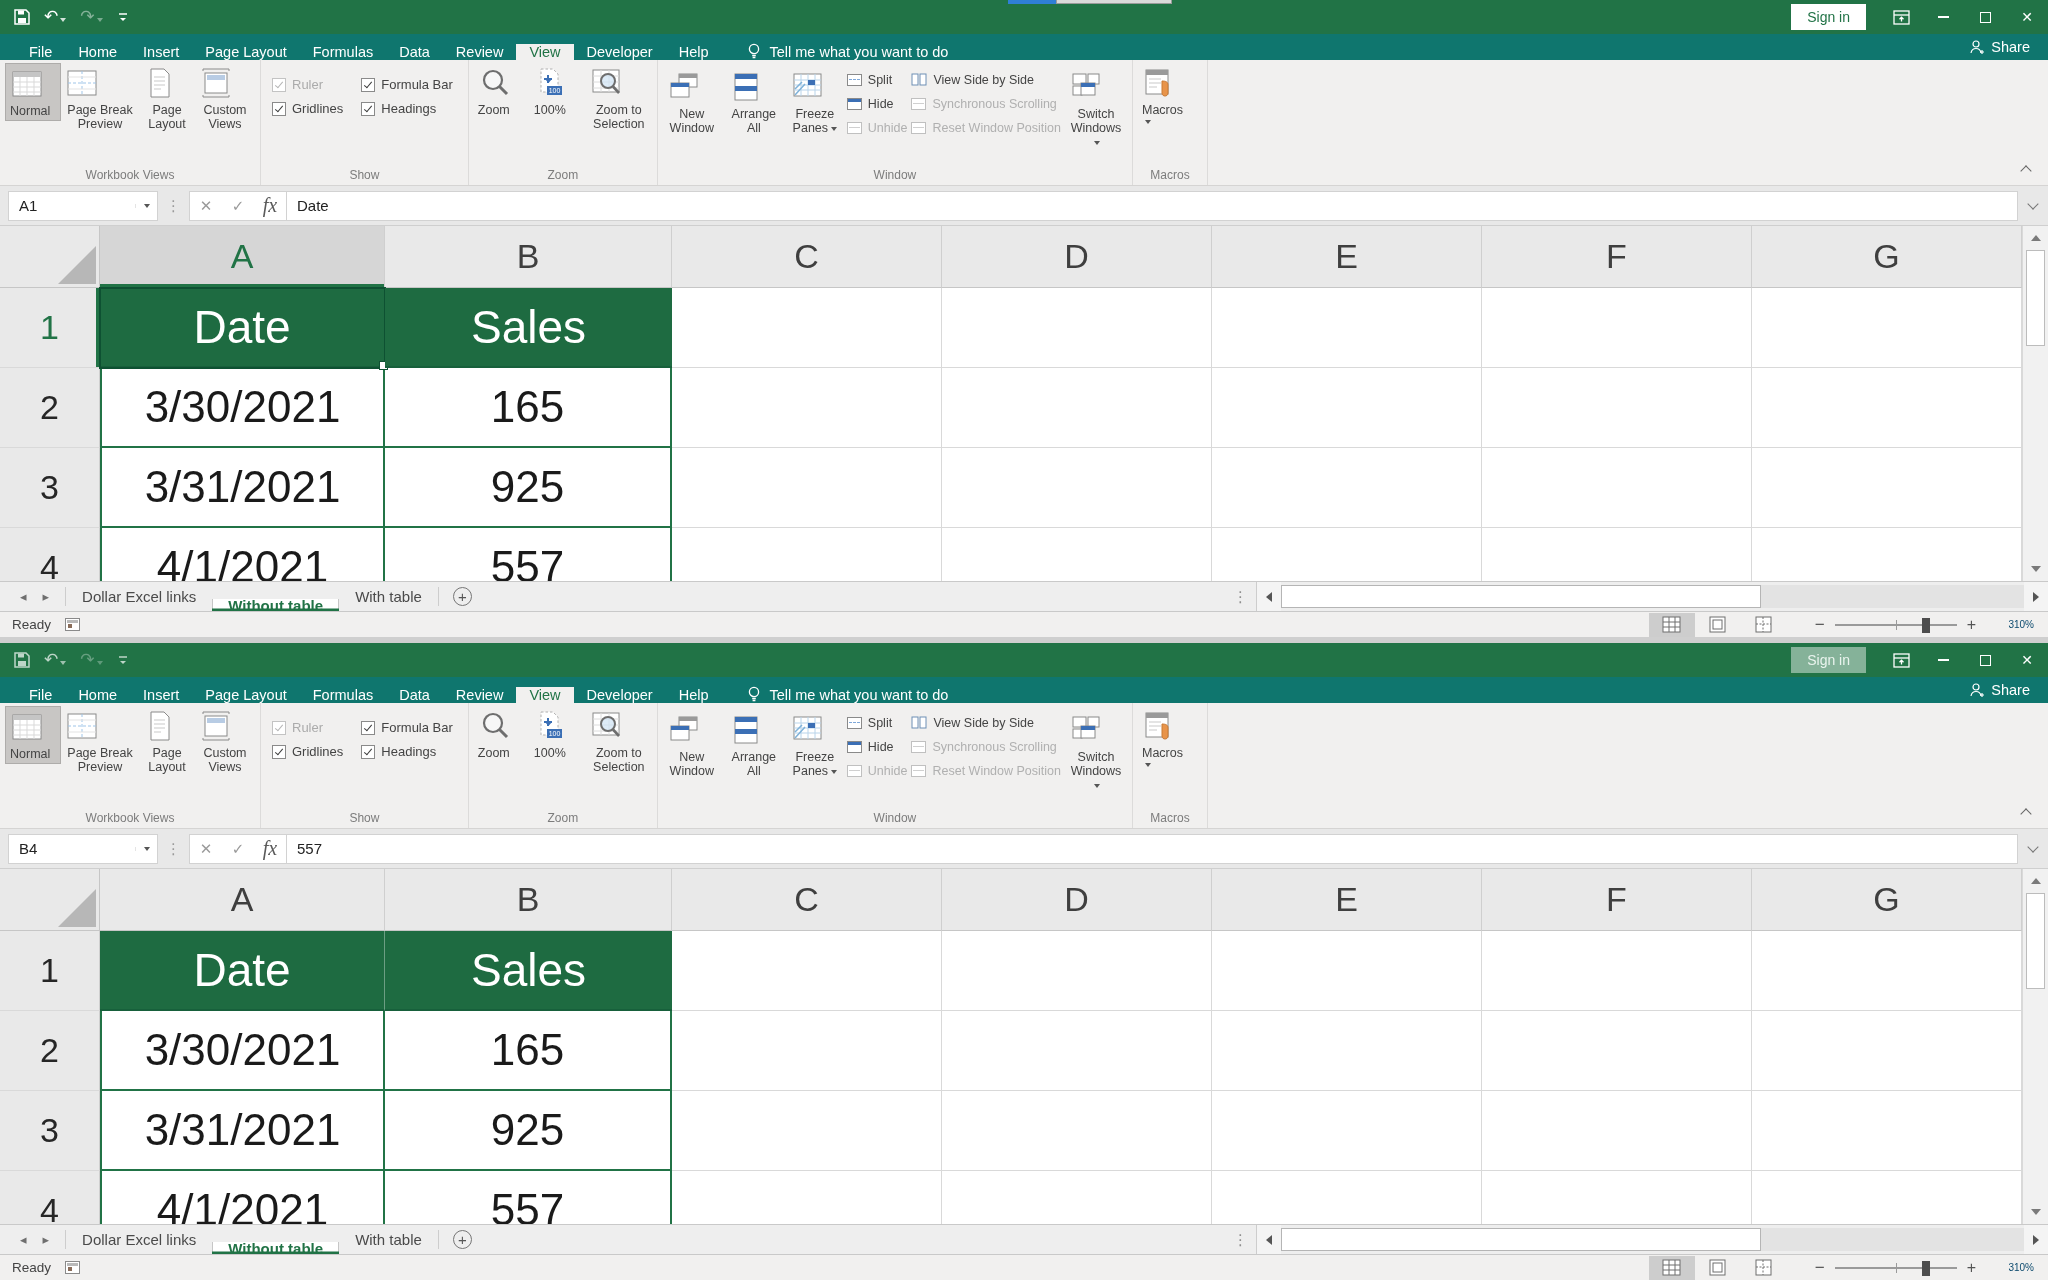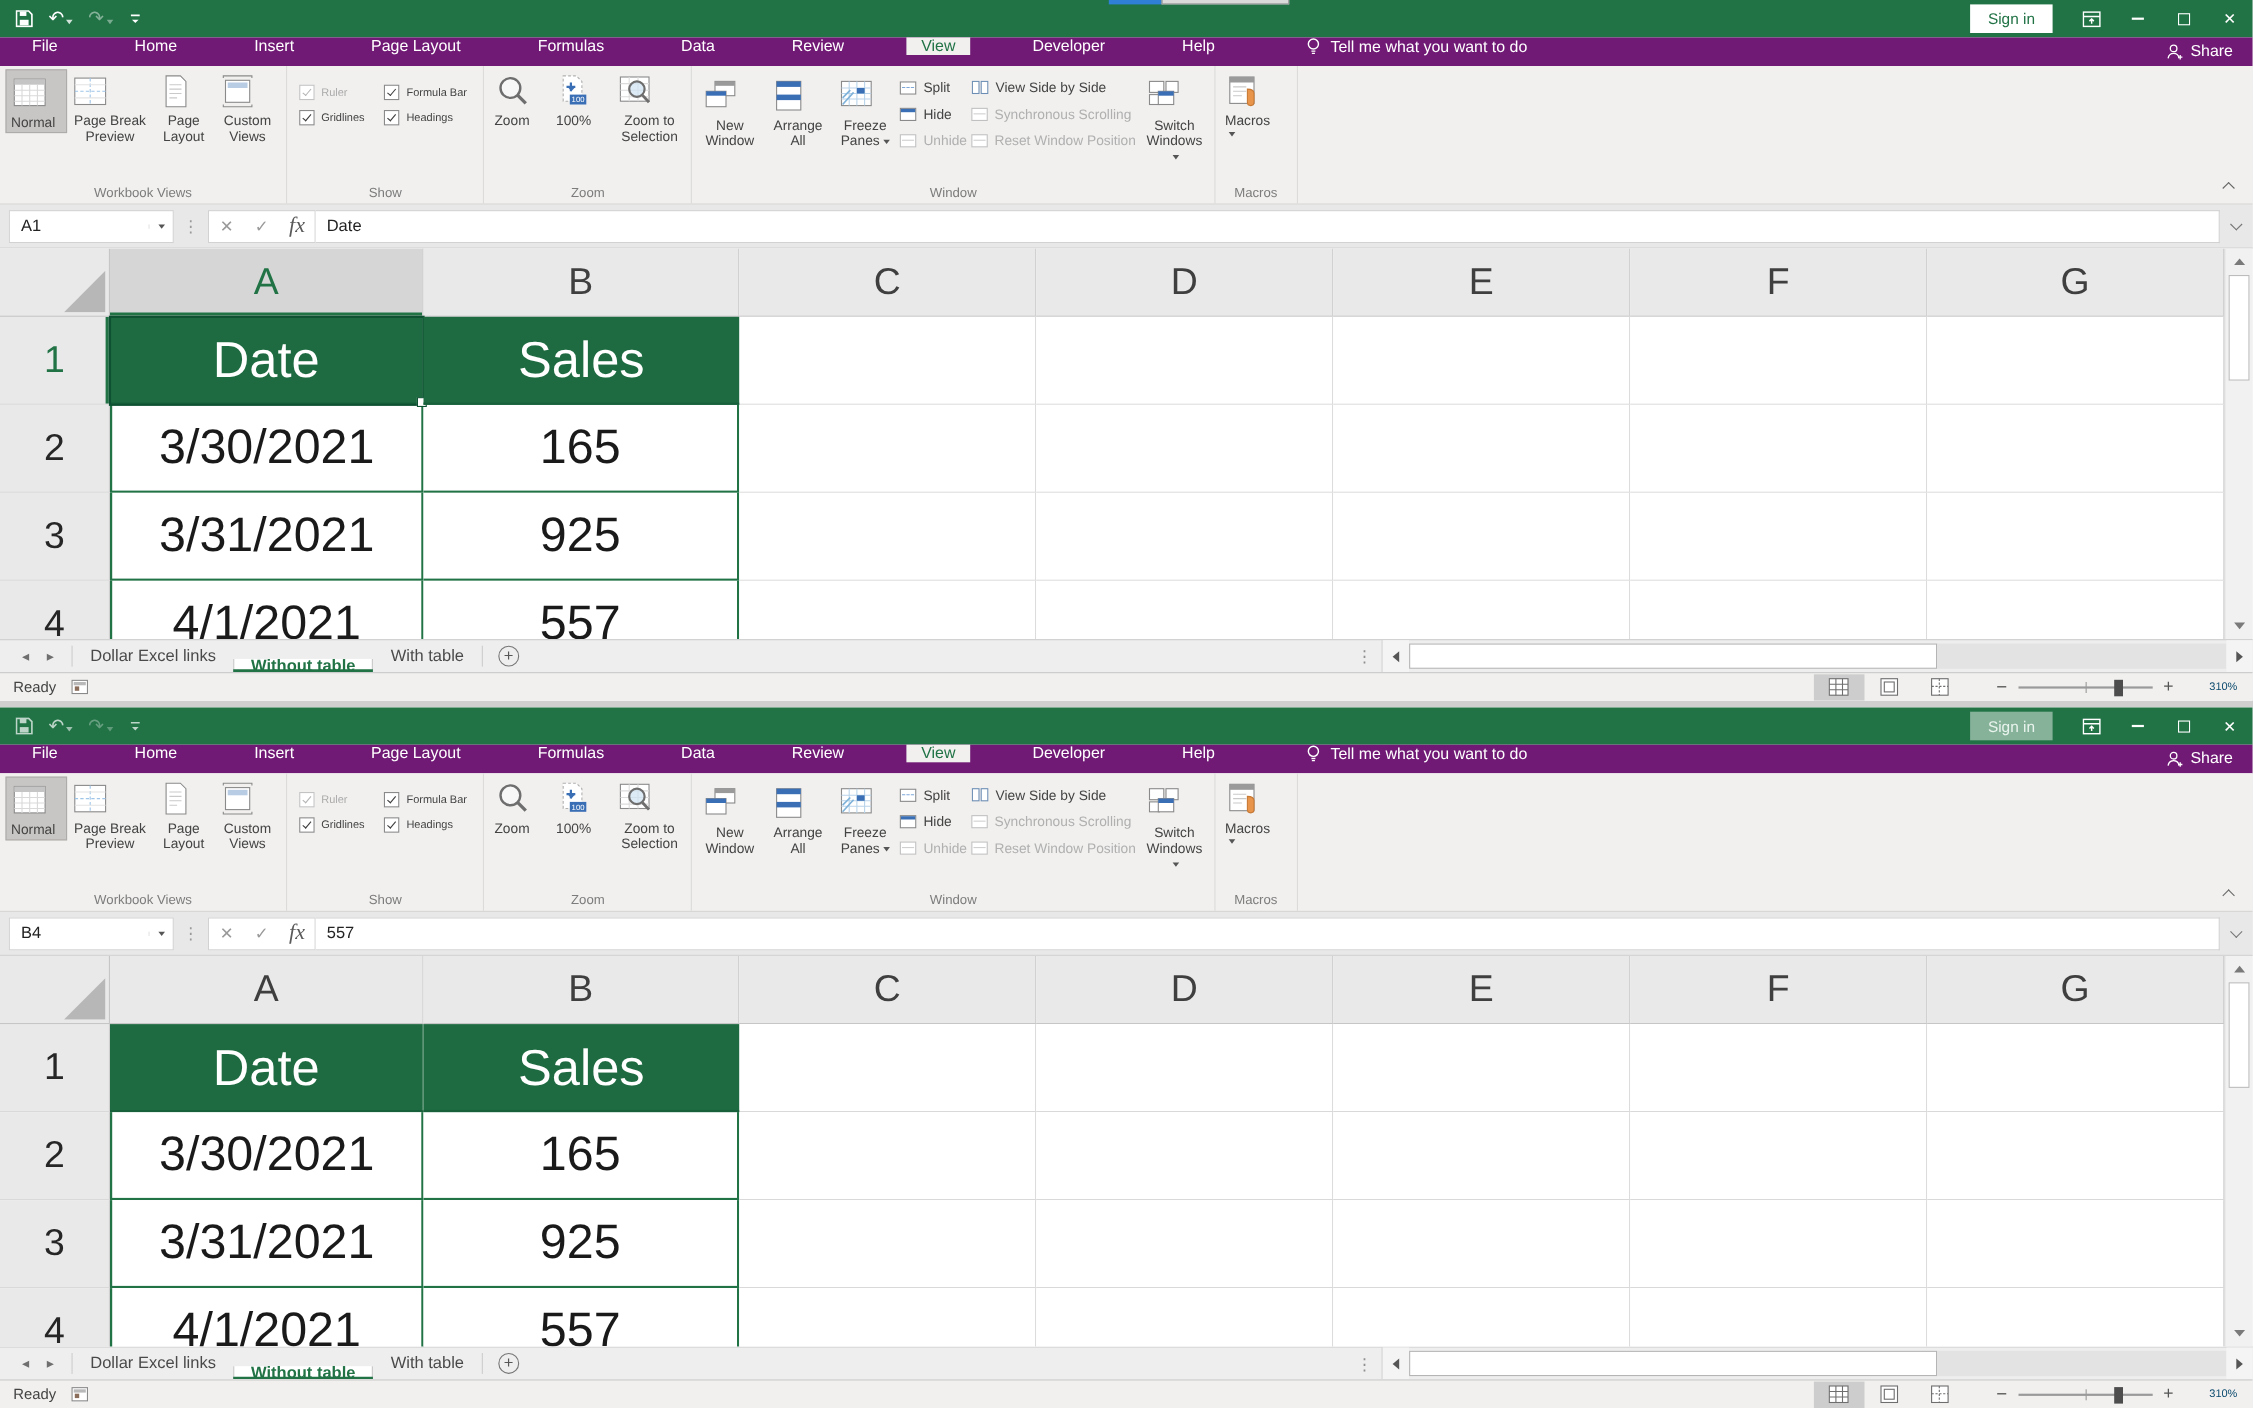--- a/index.html
+++ b/index.html
@@ -18,37 +18,37 @@
   .win-title { position:absolute; left:0; right:0; text-align:center; font-size:15px; color:#fff; pointer-events:none; }
   .tb-right { margin-left:auto; display:flex; align-items:center; gap:0; z-index:2; }
   .signin { background:#fff; color:#217346; border:none; font-size:14px; padding:5px 16px; margin-right:14px; cursor:pointer; font-family:inherit; }
   .win-inactive .signin { background:rgba(255,255,255,.45); color:#eaf4ee; }
   .win-inactive .qat { opacity:.7; }
   .tb-btn { width:42px; height:34px; display:flex; align-items:center; justify-content:center; color:#fff; font-size:14px; }
   .min-glyph { width:11px; height:2px; background:#fff; }
   .max-glyph { width:11px; height:11px; border:1.5px solid #fff; }
 
   
-  .menubar { height:26px; background:#701a75; display:flex; align-items:flex-start; padding-left:16px; position:relative; flex:0 0 auto;gap:44px; }
+  .menubar { height:26px; background:#0f766e; display:flex; align-items:flex-end; padding-left:16px; position:relative; flex:0 0 auto; }
   .mtab { color:#fff; font-size:14.5px; padding:0 13px; display:flex; align-items:center; }
   .mtab.active { background:#f1f0ef; color:#217346; }
   .tellme { display:flex; align-items:center; gap:8px; color:#fff; font-size:14.5px; margin-left:26px; }
   .share-box { position:absolute; right:18px; top:0; bottom:0; display:flex; align-items:center; gap:6px; color:#fff; font-size:14.5px; }
 
   
   .ribbon { height:126px; background:#f1f0ef; border-bottom:1px solid #d5d4d3; display:flex; position:relative; flex:0 0 auto; }
   .grp { display:flex; flex-direction:column; border-right:1px solid #dcdbda; padding:3px 5px 0; }
   .grp-body { flex:1; display:flex; align-items:flex-start; }
   .grp-label { height:18px; font-size:12px; color:#7c7c7c; text-align:center; line-height:16px; }
   .rbtn-lg { display:flex; flex-direction:column; align-items:flex-start; justify-content:flex-start; padding:4px 4px 2px; font-size:12.5px; color:#444; line-height:1.15; text-align:center; min-width:56px; cursor:pointer; }
   .rbtn-lg .lbl { margin-top:4px; }
   .rbtn-lg.sel { background:#c8c6c4; border:1px solid #aeacaa; }
   .tri-dn { width:0; height:0; border-left:3.5px solid transparent; border-right:3.5px solid transparent; border-top:4.5px solid #555; display:inline-block; margin-left:3px; vertical-align:middle; }
   .chk-grid { display:grid; grid-template-columns:auto auto; gap:9px 18px; padding:14px 10px 0 6px; }
-  .chk { display:flex; align-items:center; gap:6px; font-size:10px; color:#444; cursor:pointer; }
+  .chk { display:flex; align-items:center; gap:6px; font-size:13px; color:#444; cursor:pointer; }
   .chk .box { width:14px; height:14px; background:#fff; border:1px solid #8a8a8a; display:flex; align-items:center; justify-content:center; }
   .chk .tick { width:4px; height:8px; border-right:1.6px solid #3c3c3c; border-bottom:1.6px solid #3c3c3c; transform:rotate(40deg); margin-top:-2px; }
   .chk.dis { color:#ababab; }
   .chk.dis .box { border-color:#c3c3c3; }
   .chk.dis .tick { border-color:#b5b5b5; }
   .win-cols { display:flex; align-items:flex-start; gap:4px; padding-top:4px; }
   .sm-col { display:flex; flex-direction:column; gap:3px; padding-top:2px; }
   .rbtn-sm { display:flex; align-items:center; gap:6px; font-size:12.5px; color:#444; height:21px; cursor:pointer; white-space:nowrap; }
   .rbtn-sm.dis { color:#b0b0b0; }
   .w-ico { width:15px; height:12px; border:1px solid #8a8a8a; background:#fff; position:relative; flex:0 0 auto; }

